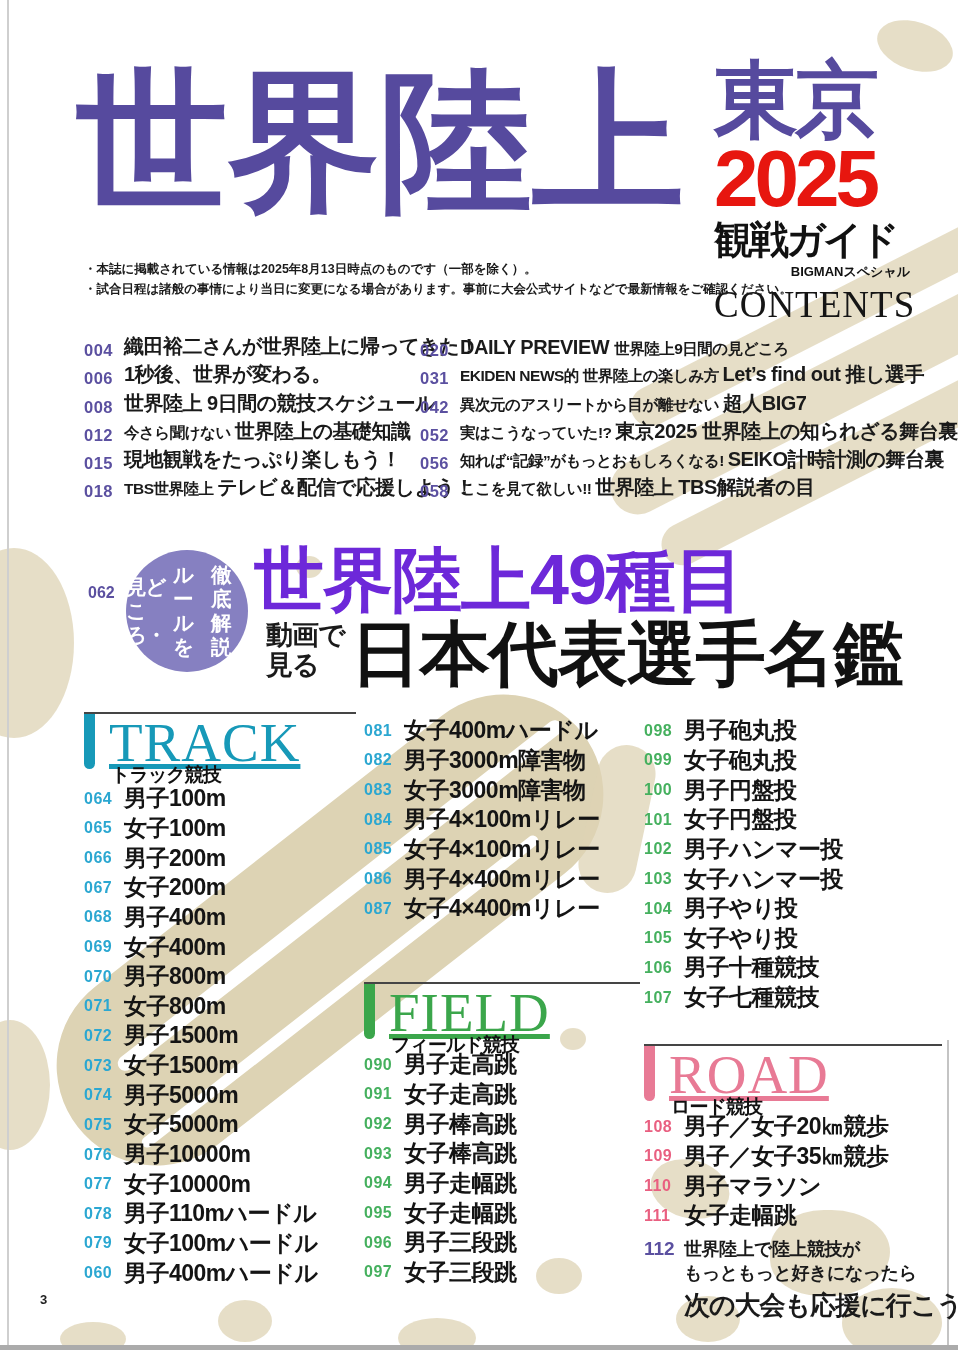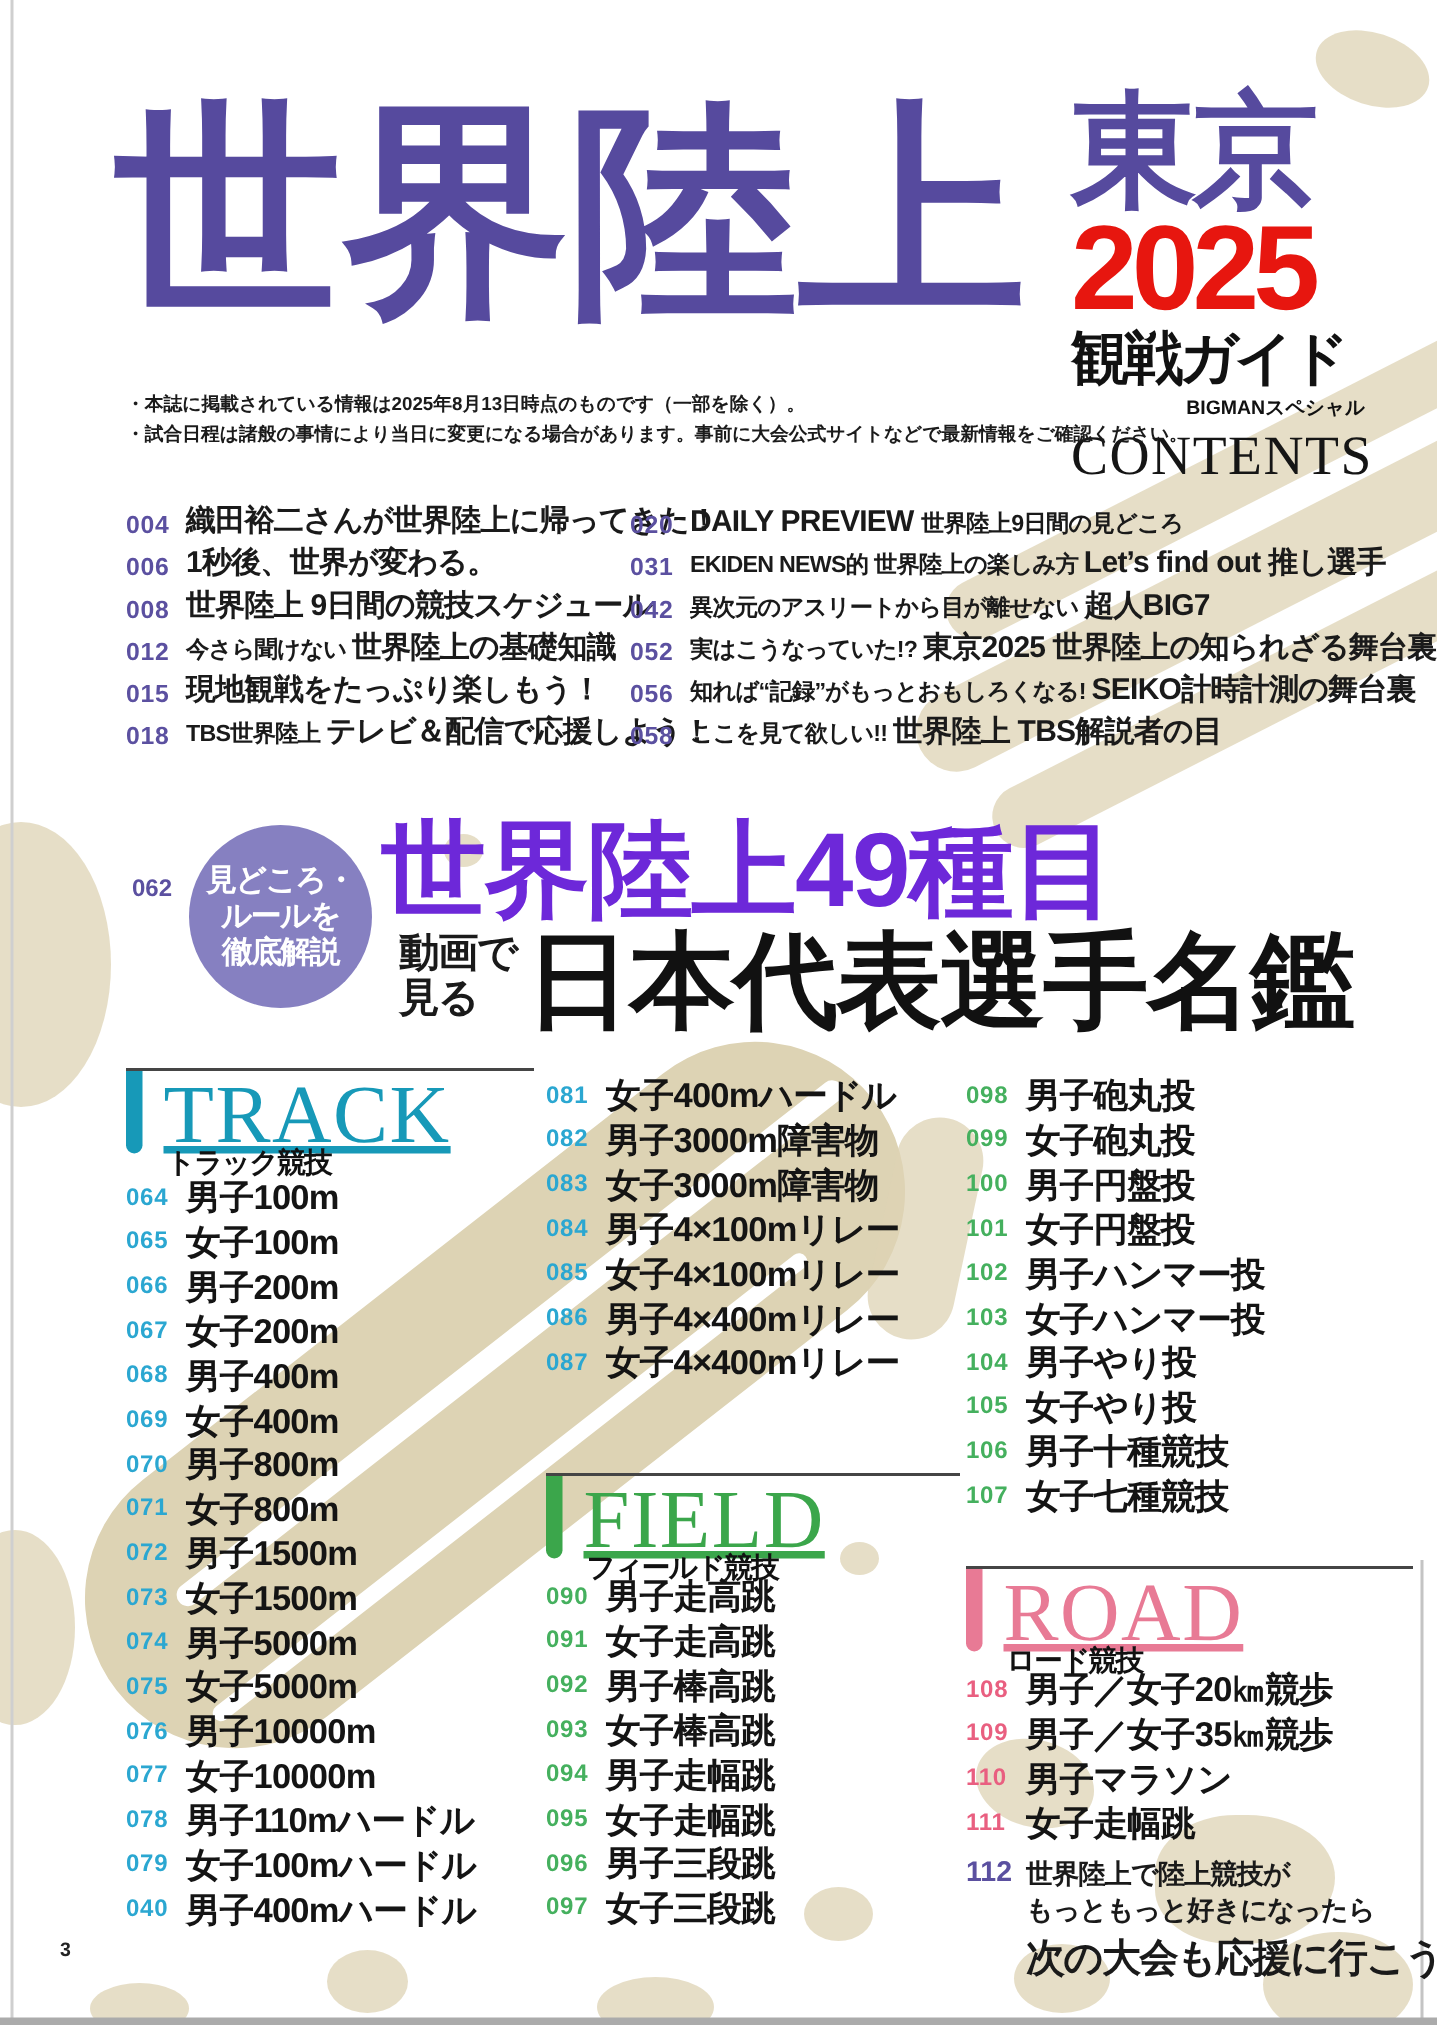--- a/index.html
+++ b/index.html
@@ -55,21 +55,21 @@
   .toc-right{left:420px;}
   .toc-row{display:flex;align-items:flex-end;height:28.2px;white-space:nowrap;}
   .toc-num{width:40px;flex:0 0 40px;font-size:16.5px;font-weight:900;color:#5b50a0;letter-spacing:.5px;}
   .toc-text{white-space:nowrap;}
   .toc-small{font-size:15.5px;font-weight:700;letter-spacing:-0.5px;}
   .toc-big{font-size:20px;font-weight:900;letter-spacing:-0.5px;}
 
   
   .feat-num{left:88px;top:564px;font-size:16px;font-weight:900;color:#5b50a0;margin-top:20px;}
   .badge{left:126px;top:550px;width:122px;height:122px;border-radius:50%;background:#8680c1;
-         display:flex;flex-direction:column;align-items:center;justify-content:center;}
+         display:flex;flex-direction:row;align-items:center;justify-content:center;}
   .badge span{display:block;color:#fff;font-size:20.5px;font-weight:900;line-height:1.18;letter-spacing:-1px;}
   .feat-title1{left:254px;top:534px;font-size:70px;font-weight:900;letter-spacing:-1px;color:#6d28d9;white-space:nowrap;}
   .feat-row2{left:266px;top:608px;display:flex;align-items:flex-start;}
   .feat-pre{font-size:27px;font-weight:900;line-height:1.12;letter-spacing:-1px;padding-top:12px;margin-right:6px;}
   .feat-pre span{display:block;}
   .feat-title2{font-size:70px;font-weight:900;letter-spacing:-1px;color:#111;white-space:nowrap;}
 
   
   .sec{--accent:#333;}
   .sec-header{height:78px;}
@@ -301,21 +301,21 @@
         <span class="evnum">078</span>
         <span class="evlabel">男子110mハードル</span>
       </div>
 
       <div class="evrow">
         <span class="evnum">079</span>
         <span class="evlabel">女子100mハードル</span>
       </div>
 
       <div class="evrow">
-        <span class="evnum">040</span>
+        <span class="evnum">060</span>
         <span class="evlabel">男子400mハードル</span>
       </div>
     </div>
   <div class="z sec evlist" id="track-list2" style="--num: #2ba7d1;">
 
       <div class="evrow">
         <span class="evnum">081</span>
         <span class="evlabel">女子400mハードル</span>
       </div>
 

